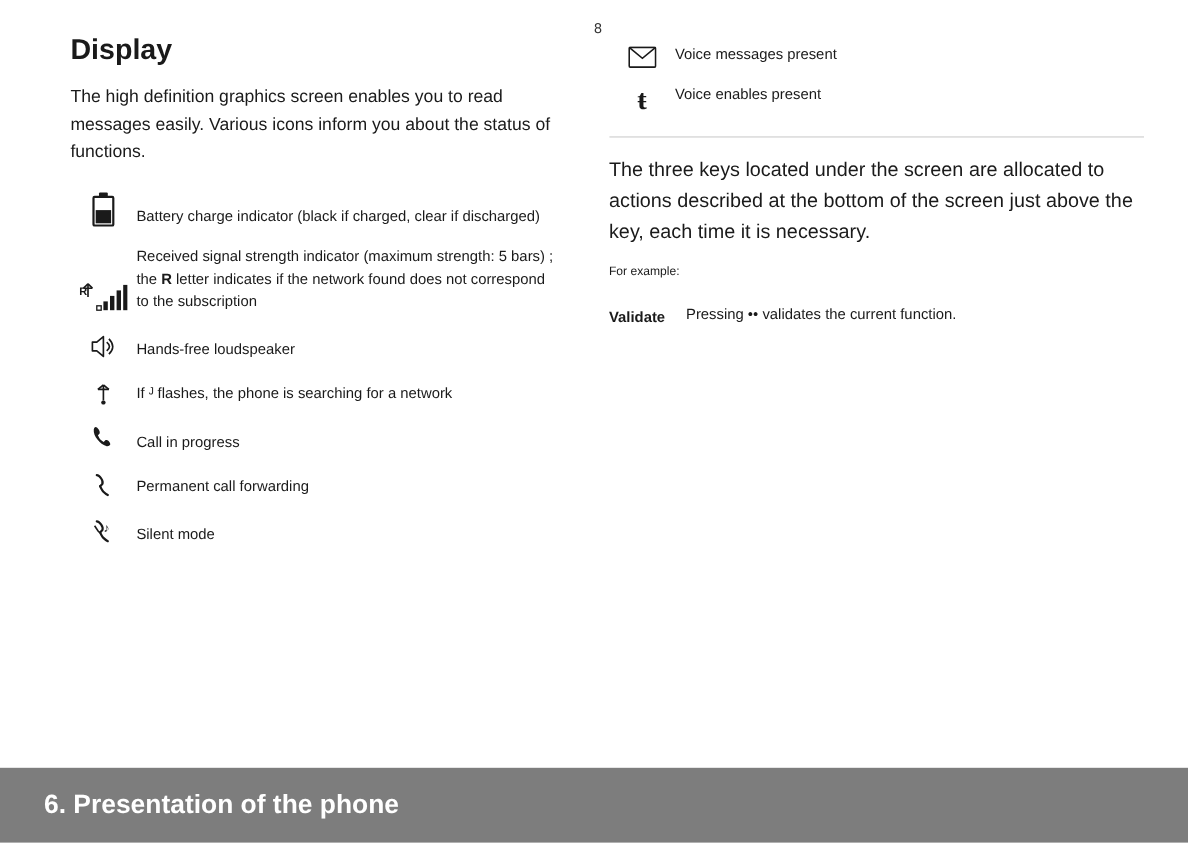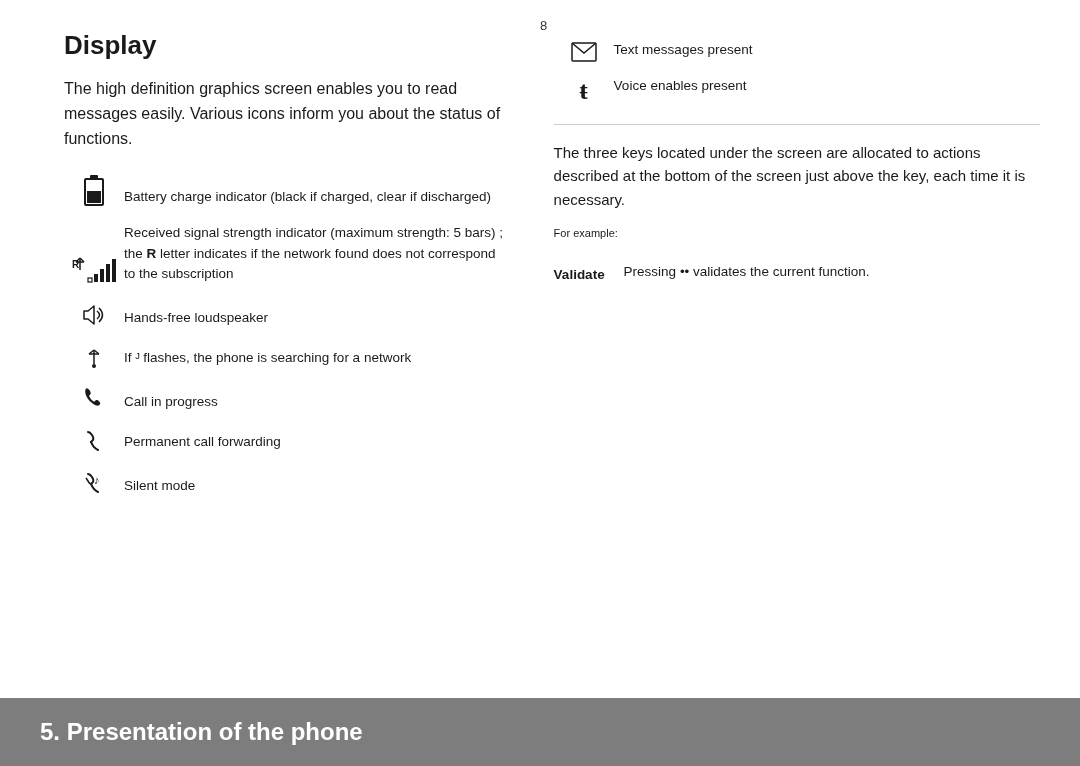--- a/index.html
+++ b/index.html
@@ -104,21 +104,21 @@
     .right-icon-cell {
       width: 60px;
       min-width: 60px;
       display: flex;
       align-items: flex-start;
       justify-content: center;
       padding-top: 2px;
     }
 
     .body-text {
-      font-size: 15px;
+      font-size: 18px;
       line-height: 1.55;
       color: #1a1a1a;
       margin-bottom: 14px;
     }
 
     .for-example {
       font-size: 11px;
       line-height: 1.55;
       margin-bottom: 10px;
     }
@@ -274,21 +274,21 @@
 
     <div class="right-column">
 
       <div class="right-icon-row">
         <div class="right-icon-cell">
           <svg width="26" height="20" viewBox="0 0 26 20">
             <rect x="1" y="1" width="24" height="18" rx="1" fill="none" stroke="#1a1a1a" stroke-width="1.5"></rect>
             <polyline points="1,1 13,11 25,1" fill="none" stroke="#1a1a1a" stroke-width="1.5"></polyline>
           </svg>
         </div>
-        <div class="icon-text">Text messages present</div>
+        <div class="icon-text">Voice messages present</div>
       </div>
 
       <div class="right-icon-row">
         <div class="right-icon-cell">
           <span style="font-size:26px; font-weight:bold; font-family:serif; line-height:1;">ŧ</span>
         </div>
         <div class="icon-text">Voice enables present</div>
       </div>
 
       <hr class="divider-line">
@@ -299,16 +299,16 @@
 
       <div class="validate-row">
         <span class="validate-label">Validate</span>
         <span class="validate-text">Pressing •• validates the current function.</span>
       </div>
 
     </div>
   </div>
 
   <div class="footer-bar">
-    <span class="footer-title">5. Presentation of the phone</span>
+    <span class="footer-title">6. Presentation of the phone</span>
   </div>
 
 </div>
 
 </body></html>

